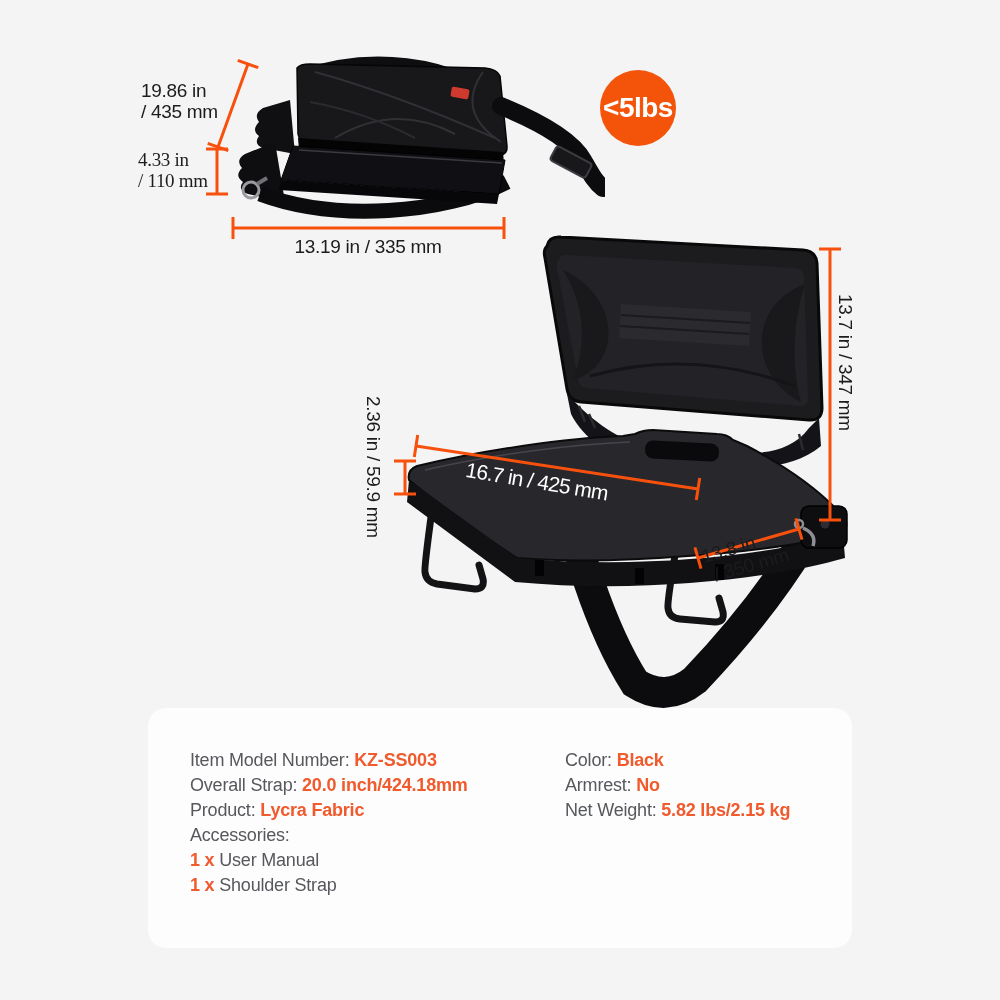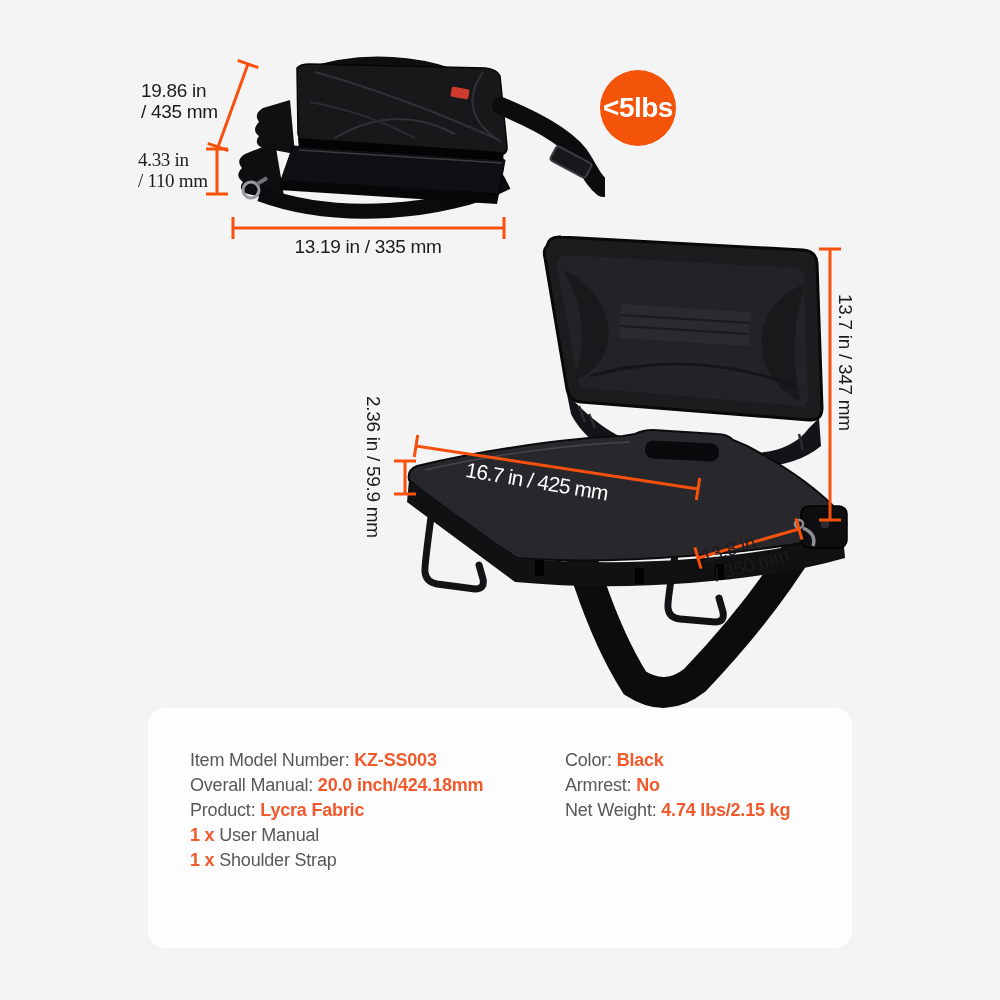--- a/index.html
+++ b/index.html
@@ -130,25 +130,26 @@
   <div class="dim vert" style="left:363px;top:396px;">2.36 in / 59.9 mm</div>
   <div class="dim vert" style="left:835px;top:294px;">13.7 in / 347 mm</div>
   <div class="dim dim-rot" style="left:699px;top:547px;">
     <div>13.8 in</div>
     <div class="l2">/ 350 mm</div>
   </div>
 
   <div class="spec-box">
     <div class="spec-col spec-col-left">
         <div class="spec-row"><span class="label">Item Model Number: </span><span class="value">KZ-SS003</span></div>
-        <div class="spec-row"><span class="label">Overall Manual: </span><span class="value">20.0 inch/424.18mm</span></div>
+        <div class="spec-row"><span class="label">Overall Strap: </span><span class="value">20.0 inch/424.18mm</span></div>
         <div class="spec-row"><span class="label">Product: </span><span class="value">Lycra Fabric</span></div>
+        <div class="spec-row"><span class="label">Accessories:</span></div>
         <div class="spec-row"><span class="value">1 x</span><span class="label"> User Manual</span></div>
         <div class="spec-row"><span class="value">1 x</span><span class="label"> Shoulder Strap</span></div>
       </div>
     <div class="spec-col spec-col-right">
         <div class="spec-row"><span class="label">Color: </span><span class="value">Black</span></div>
         <div class="spec-row"><span class="label">Armrest: </span><span class="value">No</span></div>
-        <div class="spec-row"><span class="label">Net Weight: </span><span class="value">4.74 lbs/2.15 kg</span></div>
+        <div class="spec-row"><span class="label">Net Weight: </span><span class="value">5.82 lbs/2.15 kg</span></div>
       </div>
   </div>
 
 </div>
 
 </body></html>

